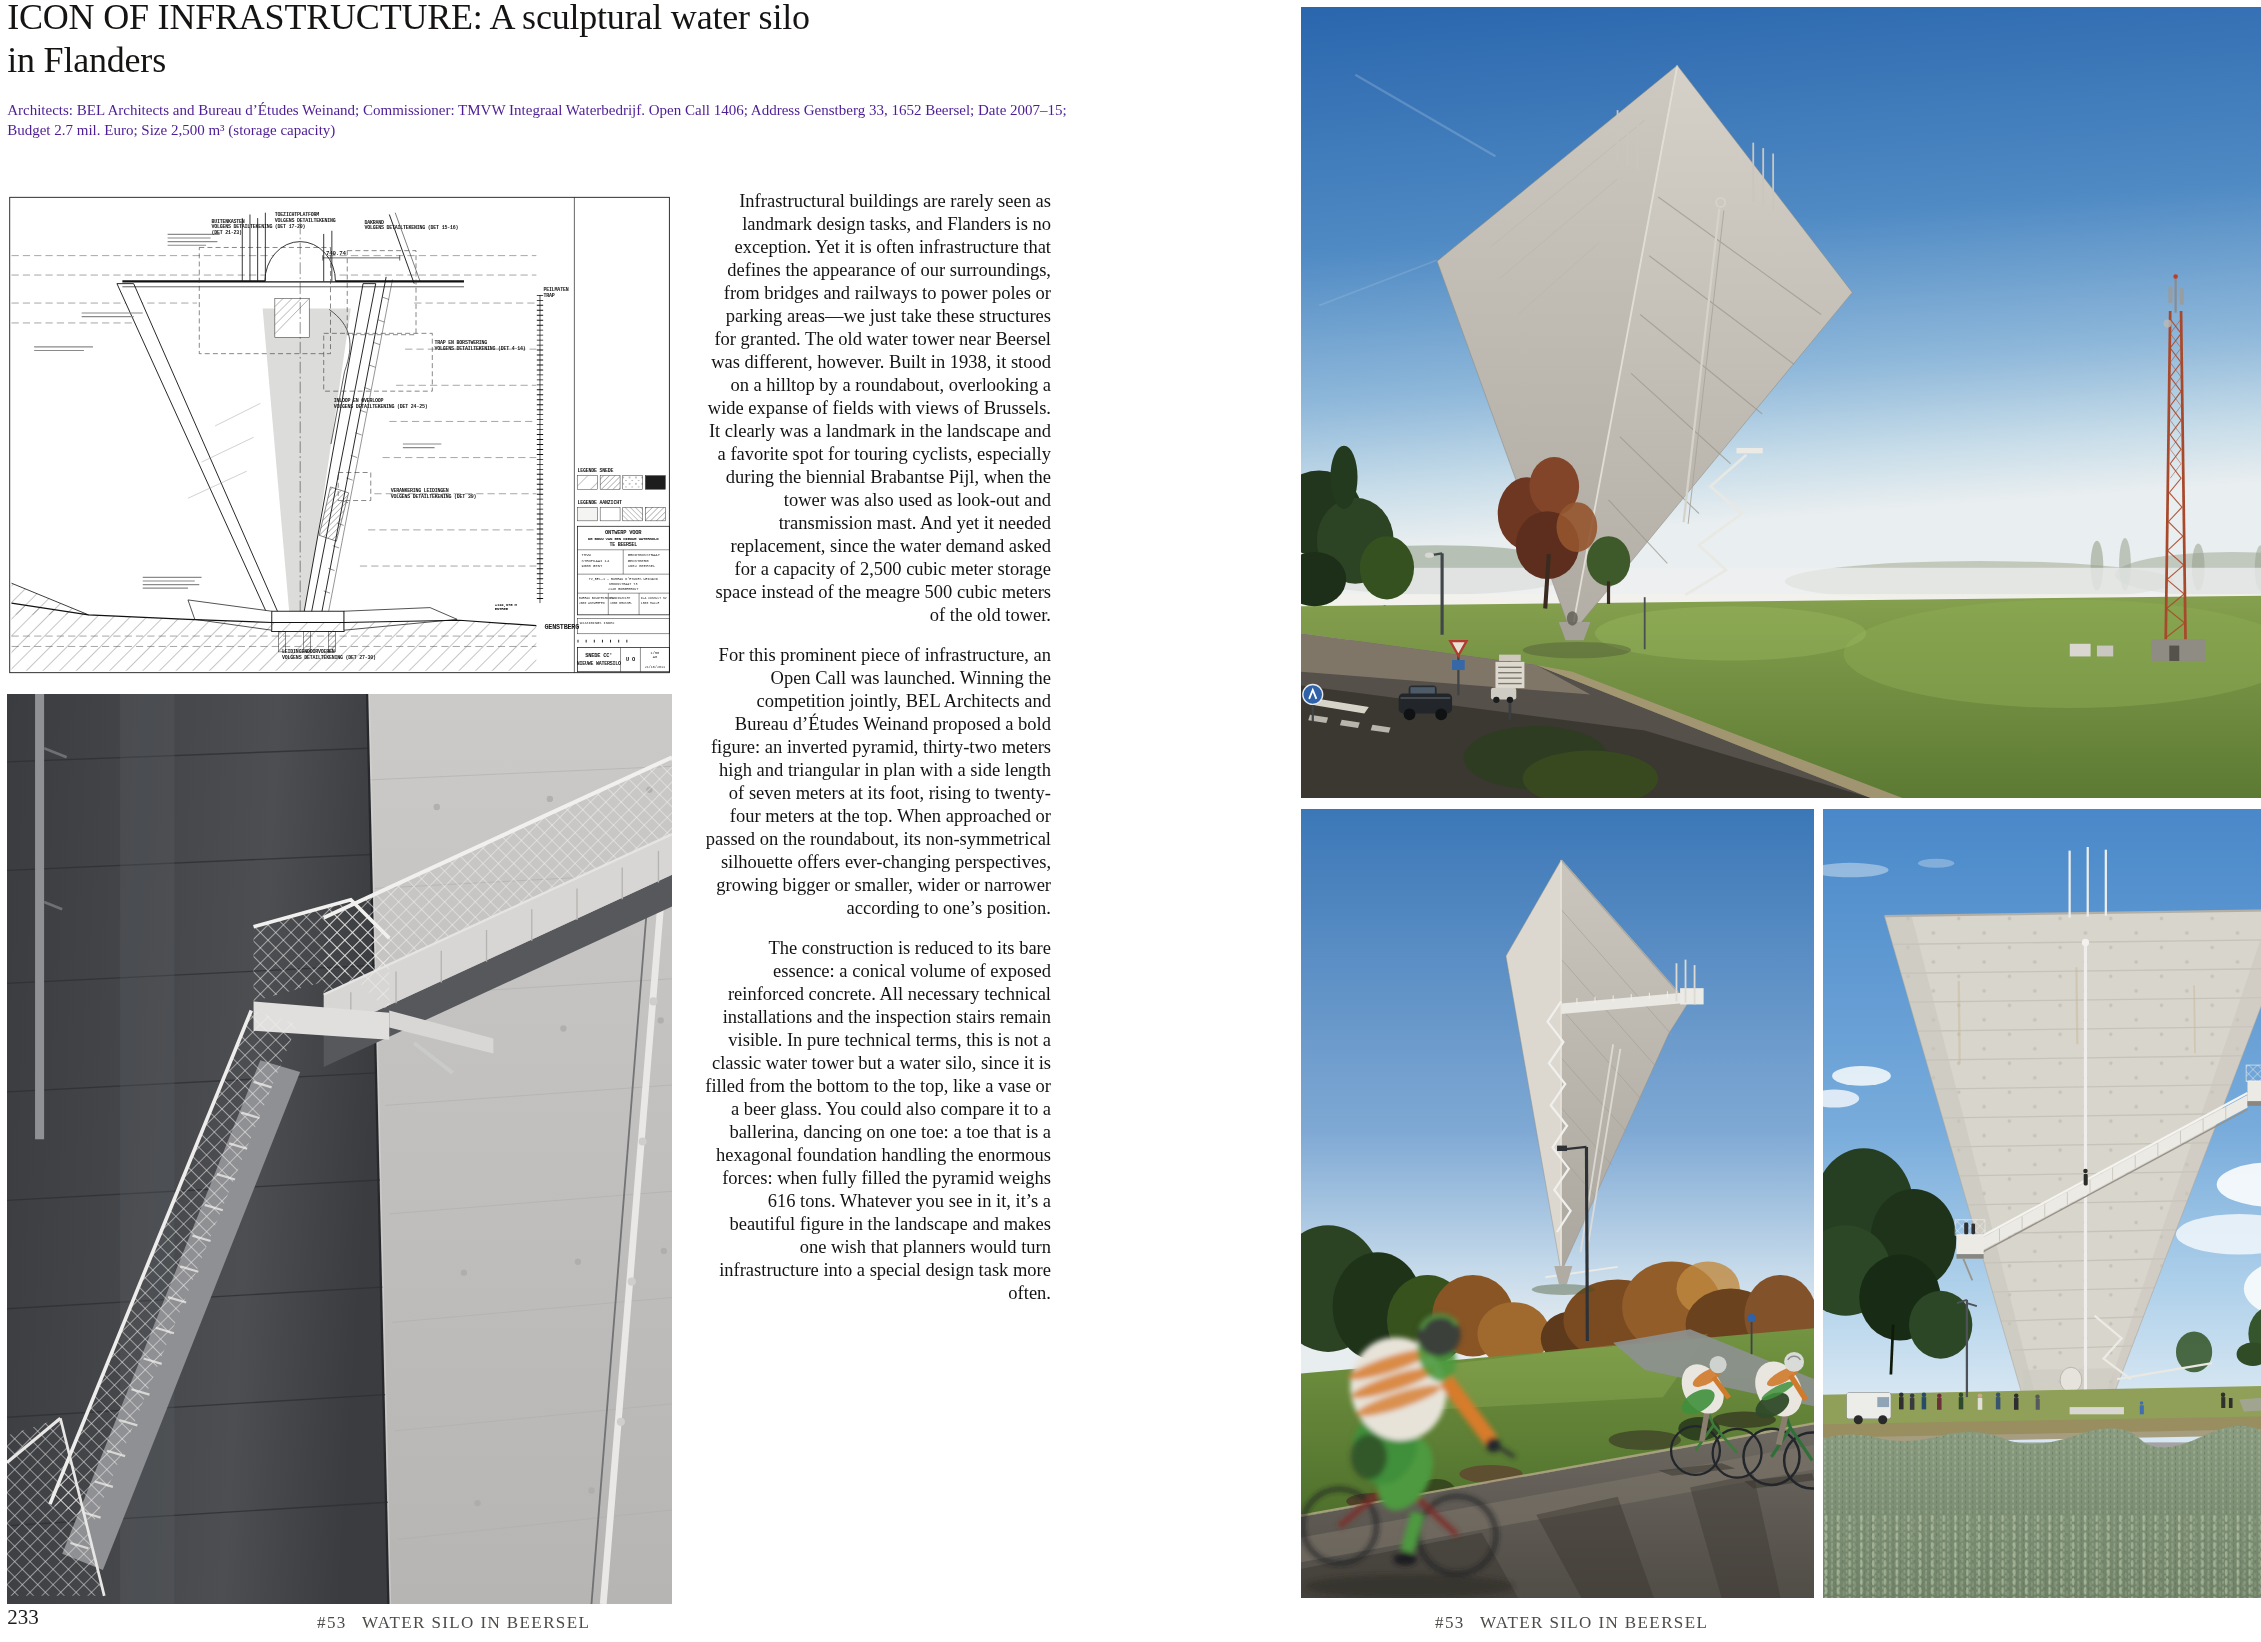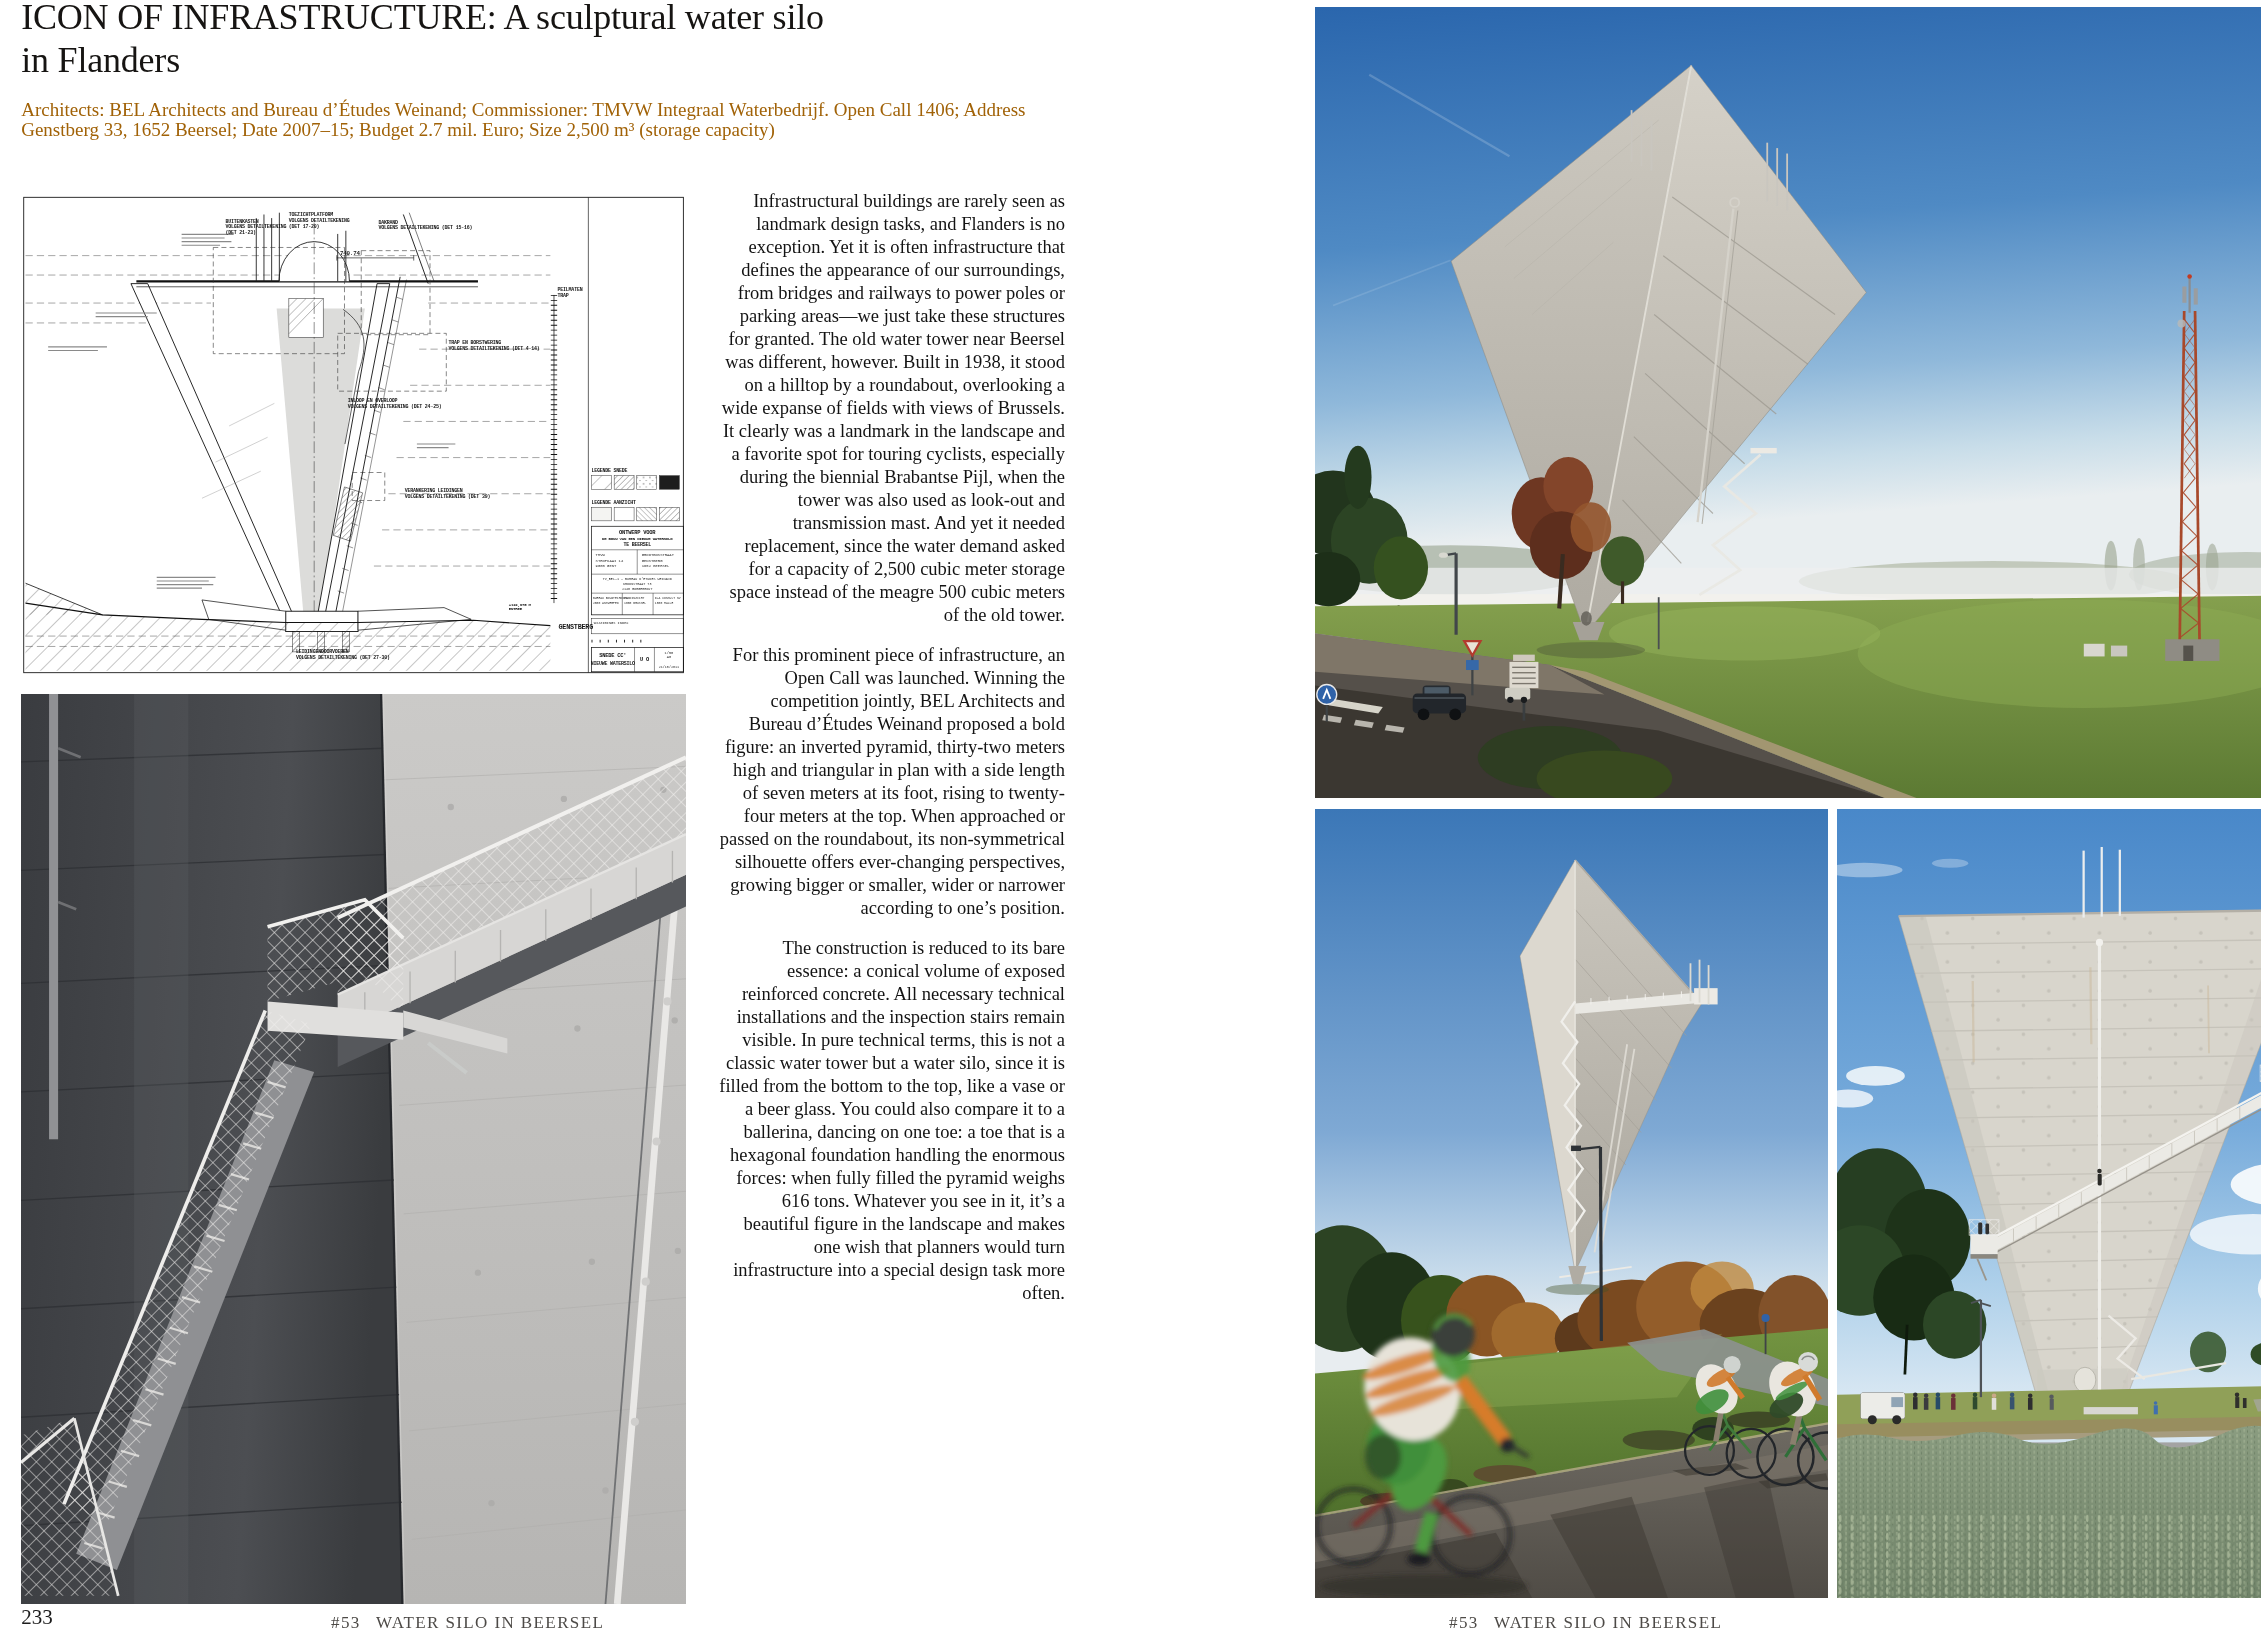--- a/index.html
+++ b/index.html
@@ -1,32 +1,32 @@
 <!DOCTYPE html>
 <html style="font-size:7.2px"><head>
 <meta charset="utf-8">
 <style>
   html,body{margin:0;padding:0;}
   body{
     width:2341px;height:1643px;background:#ffffff;position:relative;
     font-family:"Liberation Serif", serif;color:#141414;overflow:hidden;
   }
-  .page{position:absolute;top:0;height:1333px;width:1170px;margin-left:14px;}
+  .page{position:absolute;top:0;height:1333px;width:1170px;}
   #page-left{left:0;}
   #page-right{left:1170px;}
 
   .article-title{
     position:absolute;left:7.2px;top:-4.5px;margin:0;
     font-size:36px;line-height:43px;font-weight:normal;color:#161412;
     letter-spacing:-0.2px;white-space:nowrap;
   }
   .article-title span{display:block;}
   .credits{
     position:absolute;left:7.2px;top:100px;width:1067px;margin:0;
-    font-size:19px;line-height:20.4px;color:#a16207;
+    font-size:15px;line-height:20.4px;color:#4c1d95;
   }
   figure{margin:0;padding:0;position:absolute;overflow:hidden;background:#a3a3a3;}
   figure svg{display:block;width:100%;height:100%;}
   #fig-drawing{left:7.2px;top:191px;width:666px;height:488px;}
   #fig-bw{left:7.2px;top:694px;width:665px;height:910px;}
   #fig-photo-main{left:131px;top:7.2px;width:1032px;height:791px;}
   #fig-photo-cyclists{left:131px;top:809px;width:513px;height:789px;}
   #fig-photo-field{left:653px;top:809px;width:510px;height:789px;}
 
   .bodycol{position:absolute;left:705px;top:190px;width:346px;}

